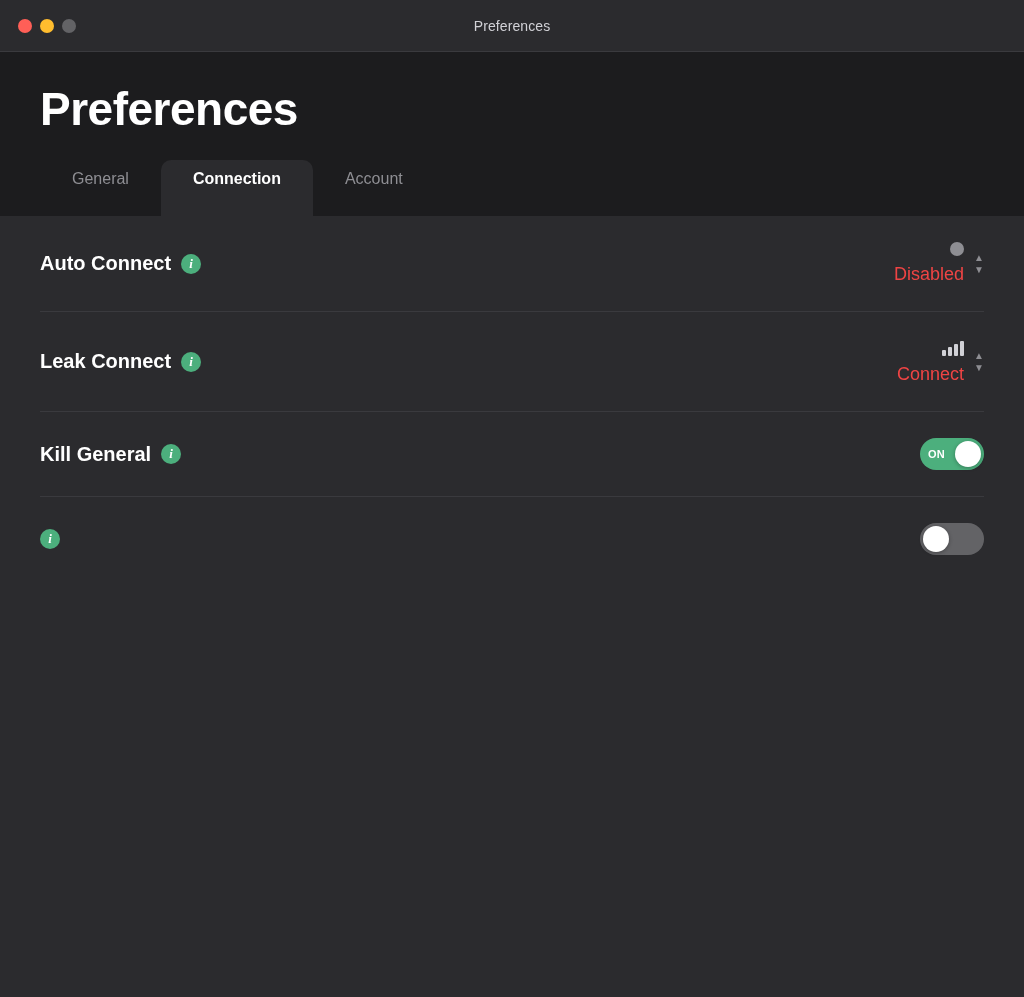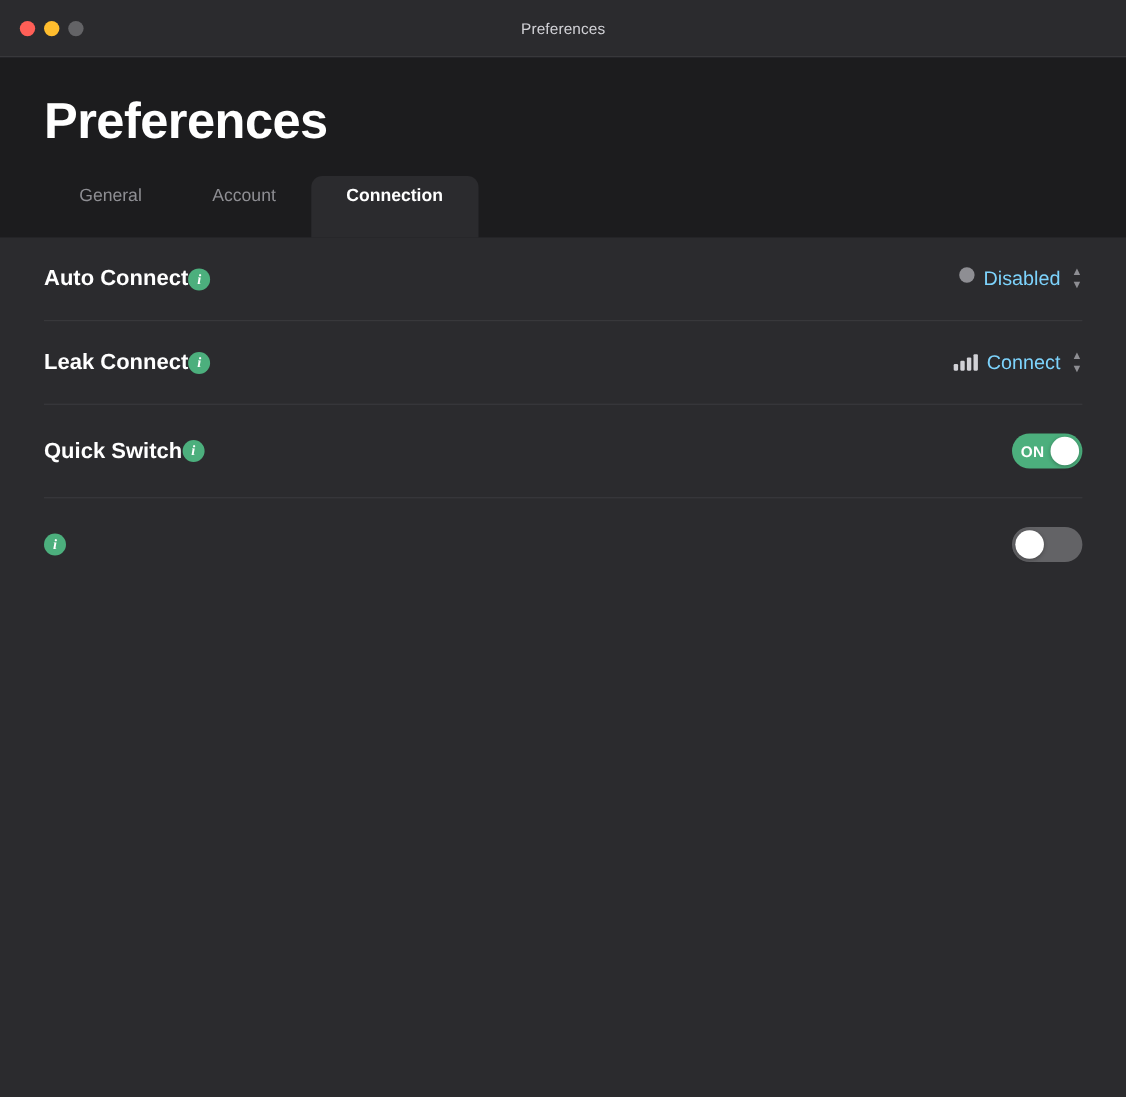--- a/index.html
+++ b/index.html
@@ -119,20 +119,21 @@
       border-bottom: 1px solid #3a3a3e;
     }
 
     .settings-row:last-child {
       border-bottom: none;
     }
 
     .row-label {
       display: flex;
       align-items: center;
+      gap: 10px;
       color: #ffffff;
       font-size: 20px;
       font-weight: 600;
     }
 
     .info-icon {
       width: 20px;
       height: 20px;
       border-radius: 50%;
       background: #4caf7d;
@@ -150,24 +151,25 @@
 
     .row-control {
       display: flex;
       align-items: center;
       gap: 10px;
     }
 
     
     .dropdown-control {
       display: flex;
-      align-items: flex-start;
+      align-items: flex-end;
       gap: 8px;
-      color: #7dd3fc;
+      color: #ef4444;
       font-size: 18px;
+      flex-direction: column;
     }
 
     .status-dot {
       width: 14px;
       height: 14px;
       border-radius: 50%;
       background: #8e8e93;
       flex-shrink: 0;
     }
 
@@ -201,21 +203,21 @@
     }
 
     .toggle.off {
       background: #636366;
     }
 
     .toggle-label {
       position: absolute;
       left: 8px;
       color: #fff;
-      font-size: 14px;
+      font-size: 11px;
       font-weight: 700;
       letter-spacing: 0.3px;
     }
 
     .toggle-knob {
       position: absolute;
       width: 26px;
       height: 26px;
       border-radius: 50%;
       background: #ffffff;
@@ -253,22 +255,22 @@
   <span class="title-bar-title">Preferences</span>
 </div>
 
 <div class="main-window">
 
   <div class="header">
     <h1 class="page-title">Preferences</h1>
 
     <div class="tabs-container">
       <button class="tab">General</button>
+      <button class="tab active">Connection</button>
       <button class="tab">Account</button>
-      <button class="tab active">Connection</button>
     </div>
   </div>
 
   <div class="content">
 
     <div class="settings-row">
       <div class="row-label">
         <span>Auto Connect</span>
         <div class="info-icon">i</div>
       </div>
@@ -301,21 +303,21 @@
         </div>
         <div class="chevron-ud">
           <span>▲</span>
           <span>▼</span>
         </div>
       </div>
     </div>
 
     <div class="settings-row">
       <div class="row-label">
-        <span>Quick Switch</span>
+        <span>Kill General</span>
         <div class="info-icon">i</div>
       </div>
       <div class="row-control">
         <div class="toggle on">
           <span class="toggle-label">ON</span>
           <div class="toggle-knob"></div>
         </div>
       </div>
     </div>
 

